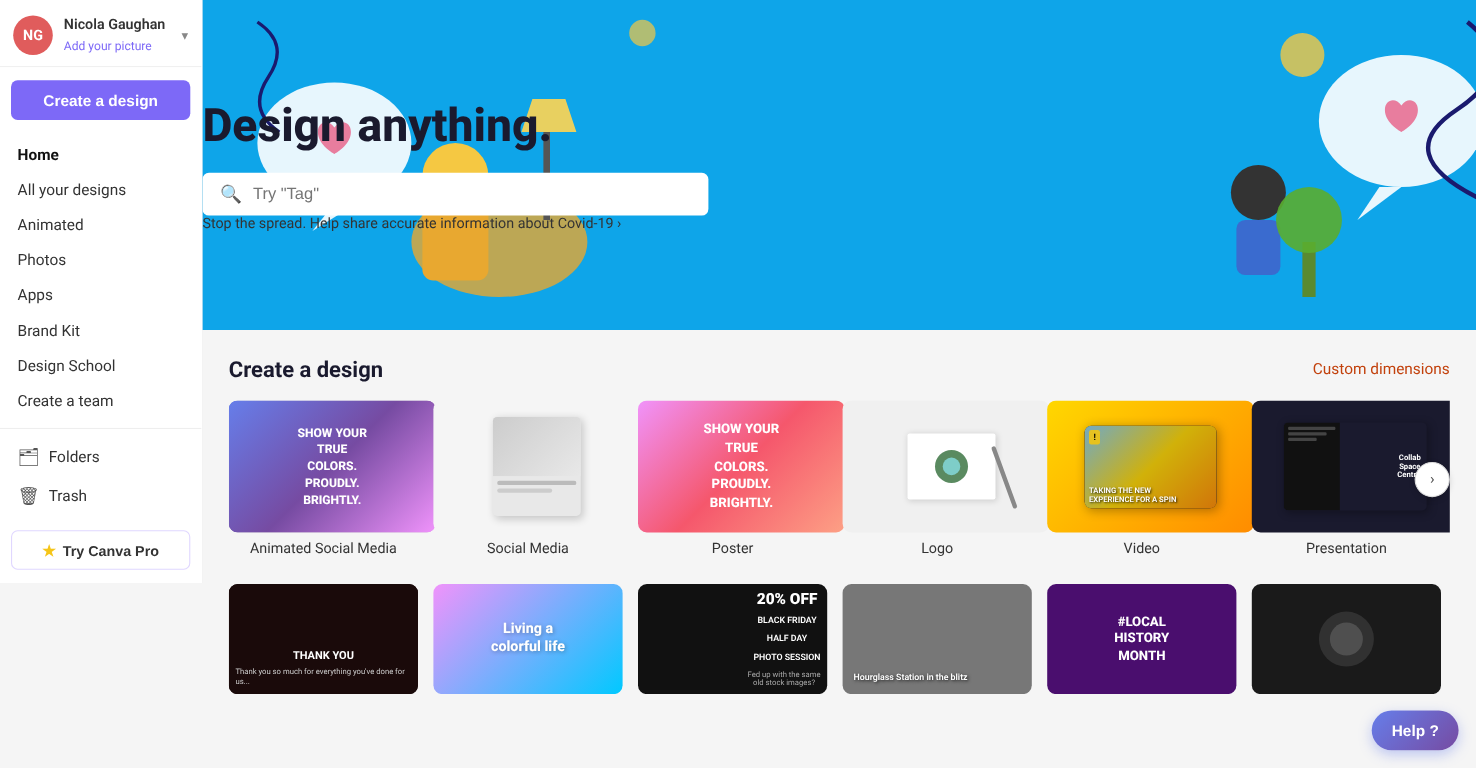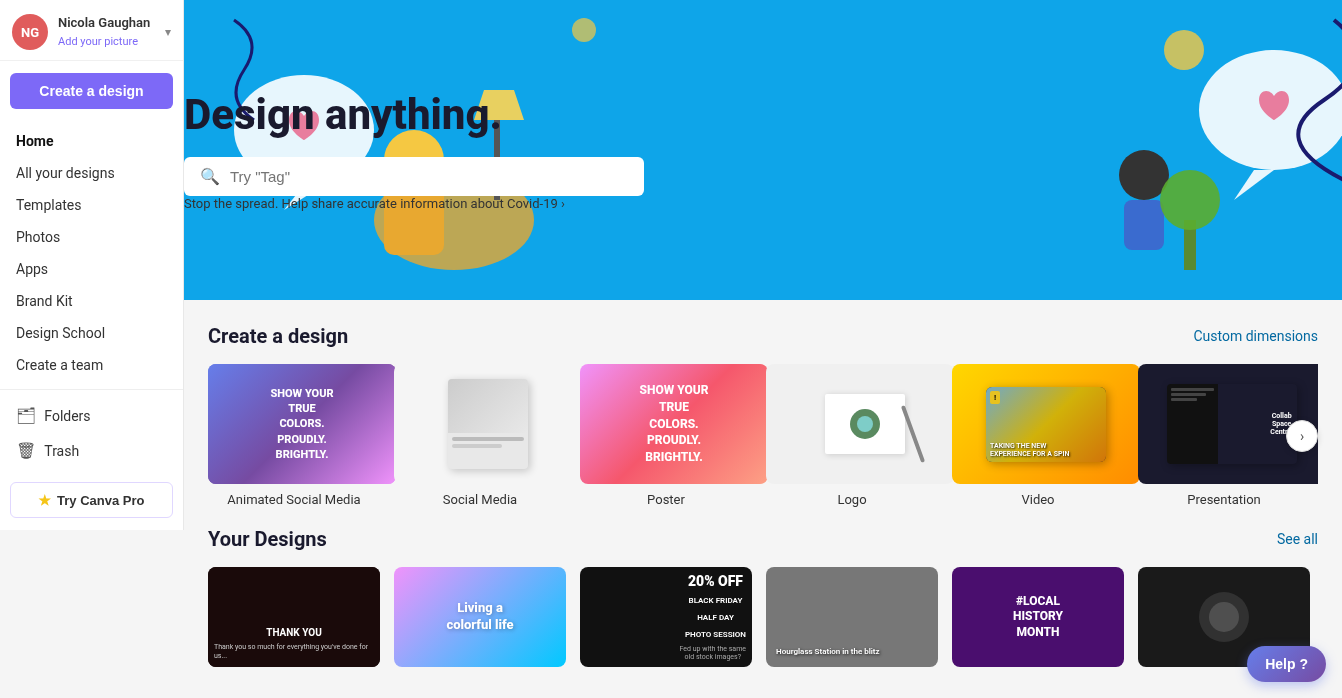--- a/index.html
+++ b/index.html
@@ -197,21 +197,21 @@
     }
 
     .section-title {
       font-size: 20px;
       font-weight: 700;
       color: #1a1a2e;
     }
 
     .section-link {
       font-size: 14px;
-      color: #0369a1;
+      color: #c2410c;
       cursor: pointer;
       text-decoration: none;
     }
 
     
     .cards-row {
       display: flex;
       gap: 14px;
       overflow: hidden;
       position: relative;
@@ -377,21 +377,21 @@
   <button class="create-btn">Create a design</button>
 
   <nav class="nav-section">
     <div class="nav-item active">
       <span>Home</span>
     </div>
     <div class="nav-item">
       <span>All your designs</span>
     </div>
     <div class="nav-item">
-      <span>Templates</span>
+      <span>Animated</span>
     </div>
     <div class="nav-item">
       <span>Photos</span>
     </div>
     <div class="nav-item">
       <span>Apps</span>
     </div>
     <div class="nav-item">
       <span>Brand Kit</span>
     </div>
@@ -553,24 +553,20 @@
           </div>
           <div class="card-label">Presentation</div>
         </div>
 
       </div>
       <div class="scroll-arrow">›</div>
     </div>
   </div>
 
   <div class="section" style="padding-top:20px;padding-bottom:20px;">
-    <div class="section-header">
-      <h2 class="section-title">Your Designs</h2>
-      <a class="section-link">See all</a>
-    </div>
 
     <div class="designs-row">
 
       <div class="design-thumb yd1">
         <div style="position:absolute;inset:0;background:#1a0a0a;display:flex;flex-direction:column;justify-content:flex-end;padding:6px;">
           <div class="yd-text" style="font-size:10px;color:#fff;font-weight:700;">THANK YOU</div>
           <div style="font-size:7px;color:#ccc;line-height:1.3;">Thank you so much for everything you've done for us...</div>
         </div>
       </div>
 

